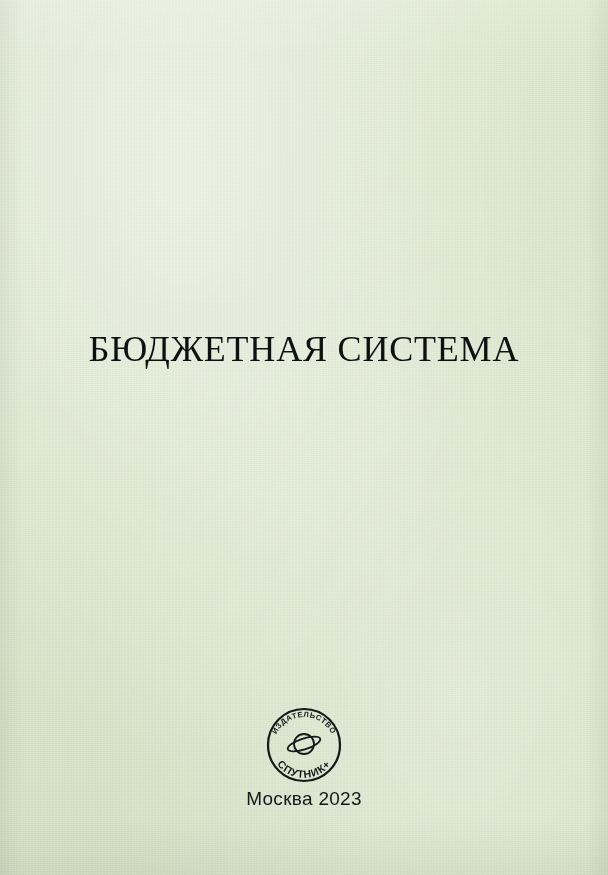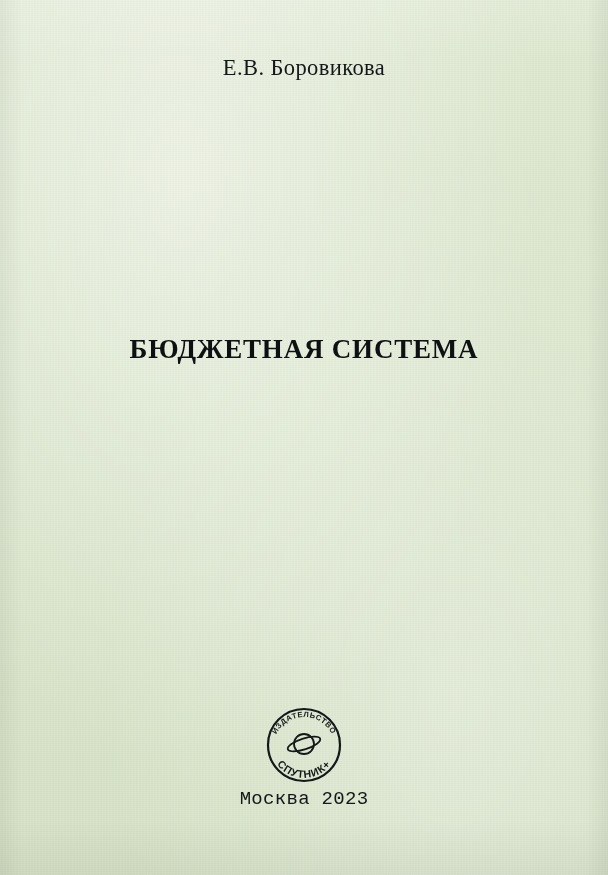--- a/index.html
+++ b/index.html
@@ -64,22 +64,22 @@
   .title-block {
     position: absolute;
     top: 330px;
     left: 0;
     width: 100%;
     text-align: center;
     color: #0e1112;
   }
   .title-line {
     font-family: "Liberation Serif", serif;
-    font-weight: bold;
-    font-size: 27px;
+    font-weight: normal;
+    font-size: 36px;
     line-height: 38px;
     letter-spacing: 0.8px;
     white-space: nowrap;
   }
 
   .publisher-logo {
     position: absolute;
     top: 700px;
     left: 50%;
     transform: translateX(-50%);
@@ -90,32 +90,31 @@
 
   .imprint {
     position: absolute;
     top: 788px;
     left: 0;
     width: 100%;
     text-align: center;
     font-size: 19px;
     color: #14181a;
     letter-spacing: 0.3px;
-    font-family: Liberation Mono, monospace;
+    font-family: Liberation Sans, sans-serif;
   }
 </style>
 </head>
 <body>
 
 <div class="book-cover">
 
   <div class="paper-grain"></div>
   <div class="edge-shade"></div>
 
-  <div class="author">Е.В. Боровикова</div>
 
   <div class="title-block">
     <div class="title-line">БЮДЖЕТНАЯ СИСТЕМА</div>
   </div>
 
   <div class="publisher-logo">
     <svg class="logo-svg" width="90" height="90" viewBox="0 0 90 90" xmlns="http://www.w3.org/2000/svg">
       <defs>
         <path id="arcPath" d="M 14,48 A 31,31 0 0 1 76,48" fill="none"></path>
         <path id="namePath" d="M 12,52 A 34,34 0 0 0 78,52" fill="none"></path>

